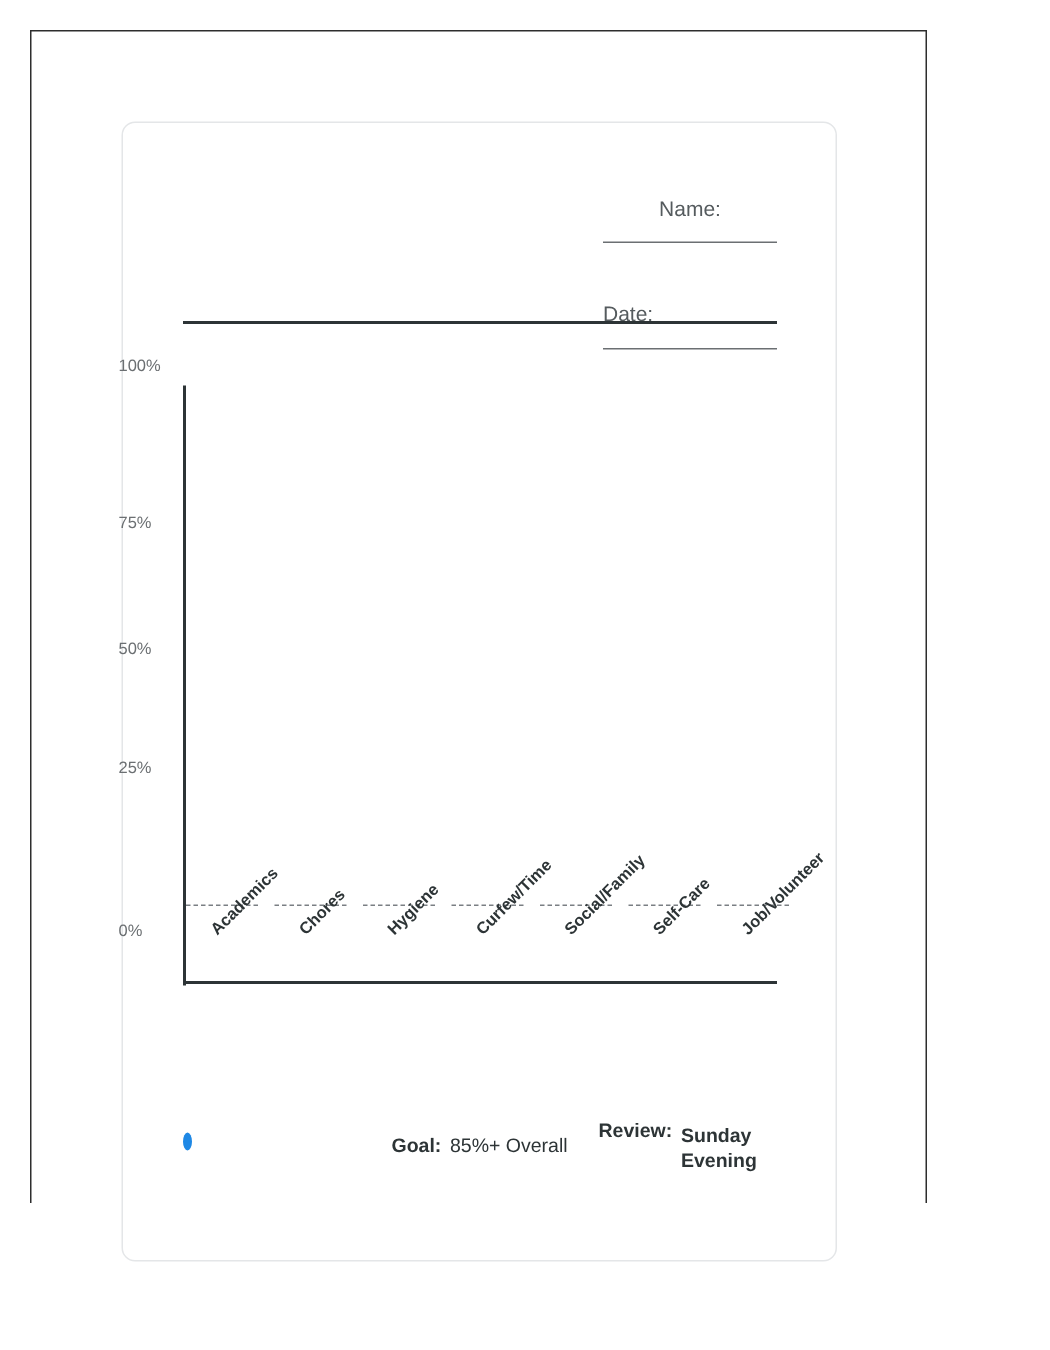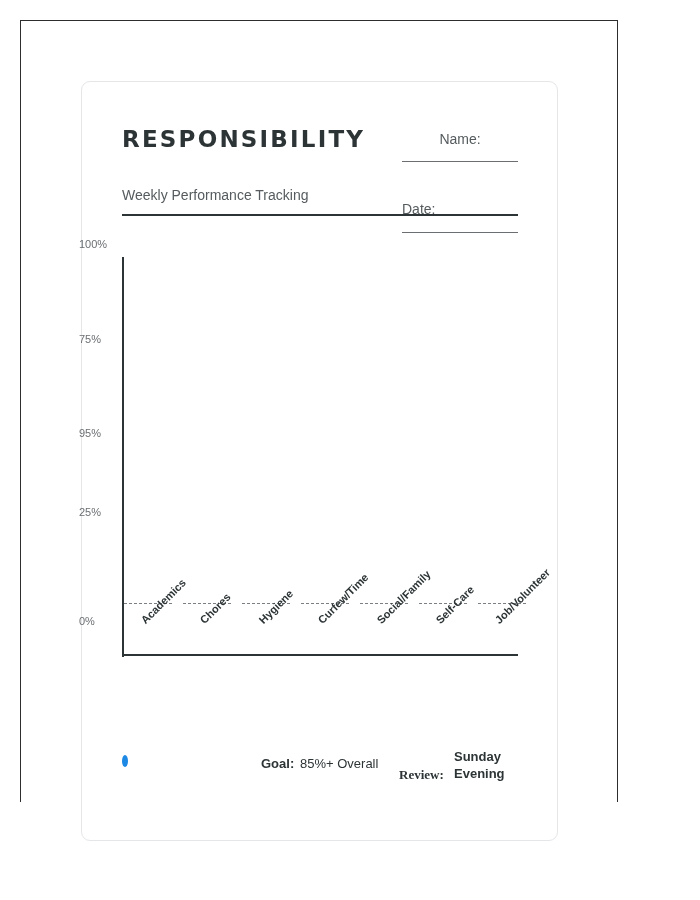--- a/index.html
+++ b/index.html
@@ -22,49 +22,48 @@
   .yaxis { position: absolute; left: 102px; top: 237px; width: 2px; height: 400px; background: #2d3436; }
   .xaxis { position: absolute; left: 102px; top: 634px; width: 396px; height: 2px; background: #2d3436; }
   .target { position: absolute; top: 583px; width: 48px; border-top: 1px dashed #7a7f83; }
   .cat { position: absolute; font-size: 11px; font-weight: bold; color: #2d3436;
          transform-origin: left bottom; transform: rotate(-45deg); white-space: nowrap; }
   .legend { position: absolute; left: 102px; top: 718px; width: 400px; height: 50px; font-size: 13px; color: #2d3436; }
   .dot { position: absolute; left: 0; top: 17px; width: 6px; height: 12px; border-radius: 50%; background: #1e88e5; }
   .legend-text { position: absolute; left: 14px; top: 0; width: 110px; line-height: 17px; }
   .goal-label { position: absolute; left: 139px; top: 18px; font-weight: bold; }
   .goal-value { position: absolute; left: 178px; top: 18px; }
-  .review-label { position: absolute; left: 277px; top: 29px; font-weight: bold; font-family: Liberation Serif, serif; }
+  .review-label { position: absolute; left: 277px; top: 8px; font-weight: bold; }
   .review-value { position: absolute; left: 332px; top: 10px; width: 60px; line-height: 17px; font-weight: bold; }
 </style>
 </head>
 <body>
 
 <div class="frame"></div>
 <div class="card" style="left:81px;top:81px;"></div>
 
 <div style="position:absolute;left:20px;top:20px;width:700px;height:900px;">
   <h1 class="title">
-    <span>RESPONSIBILITY</span><br>
+    <br>
   </h1>
-  <div class="subtitle">Weekly Performance Tracking</div>
 
   <div class="field field-name">
     <span>Name:</span>
     <div class="line"></div>
   </div>
   <div class="field field-date">
     <span>Date:</span>
     <div class="line"></div>
   </div>
 
   <div class="header-rule"></div>
 
   <div class="ytick" style="top:218px">100%</div>
-  <div class="ytick" style="top:313px">75%</div>
-  <div class="ytick" style="top:407px">95%</div>
+  <div class="ytick" style="top:323px">75%</div>
+  <div class="ytick" style="top:407px">50%</div>
   <div class="ytick" style="top:486px">25%</div>
   <div class="ytick" style="top:595px">0%</div>
 
   <div class="yaxis"></div>
   <div class="xaxis"></div>
 
   <div class="target" style="left:104px"></div>
   <div class="target" style="left:163px"></div>
   <div class="target" style="left:222px"></div>
   <div class="target" style="left:281px"></div>

